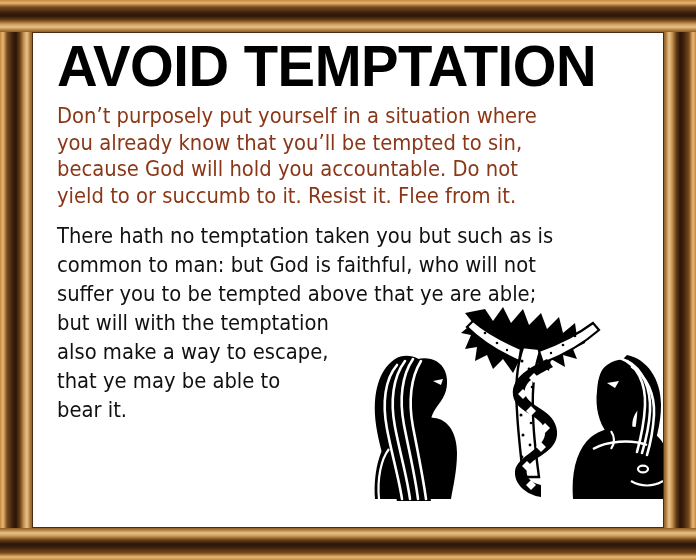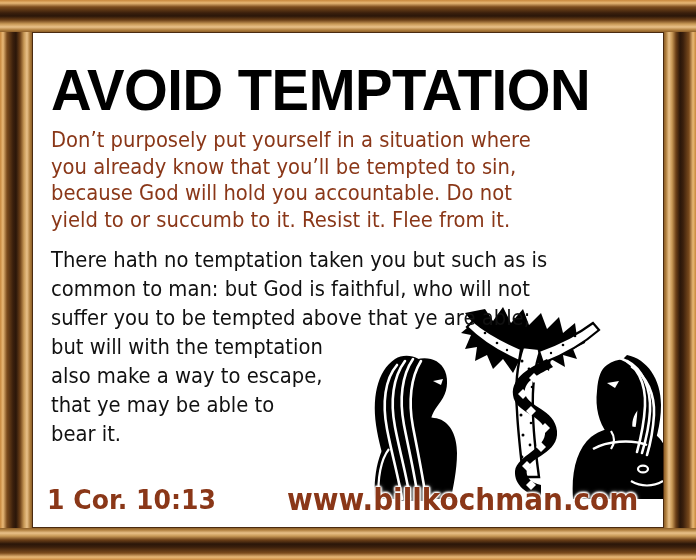--- a/index.html
+++ b/index.html
@@ -39,23 +39,22 @@
   .paper{
     position:absolute;
     left:32px;top:32px;right:32px;bottom:32px;
     background:#ffffff;
     border:1px solid #4a2a10;
     box-sizing:border-box;
     overflow:hidden;
   }
   .inner{
     position:absolute;inset:0;
-    padding:0 18px;
+    padding:0 24px;
     box-sizing:border-box;
-    margin-top:24px;
   }
 
   
   .title{
     margin:0;
     padding-top:2px;
     font-family:"Liberation Sans","DejaVu Sans",sans-serif;
     font-weight:700;
     font-size:58px;
     line-height:62px;
@@ -259,20 +258,16 @@
               <path d="M258 146 C272 138, 296 136, 312 142" stroke="#ffffff" stroke-width="2.4" fill="none"></path>
               <path d="M276 128 C280 134, 280 140, 276 146" stroke="#ffffff" stroke-width="2.2" fill="none"></path>
               <ellipse cx="308" cy="166" rx="5" ry="3.4" fill="none" stroke="#ffffff" stroke-width="2.2"></ellipse>
               <path d="M296 178 C306 184, 318 184, 328 178" stroke="#ffffff" stroke-width="2.2" fill="none"></path>
             </g>
 
           </g>
         </svg>
       </div>
 
-      <div class="footer">
-        <span class="cite">1 Cor. 10:13</span>
-        <span class="site">www.billkochman.com</span>
-      </div>
 
     </div>
   </div>
 </div>
 
 </body></html>

